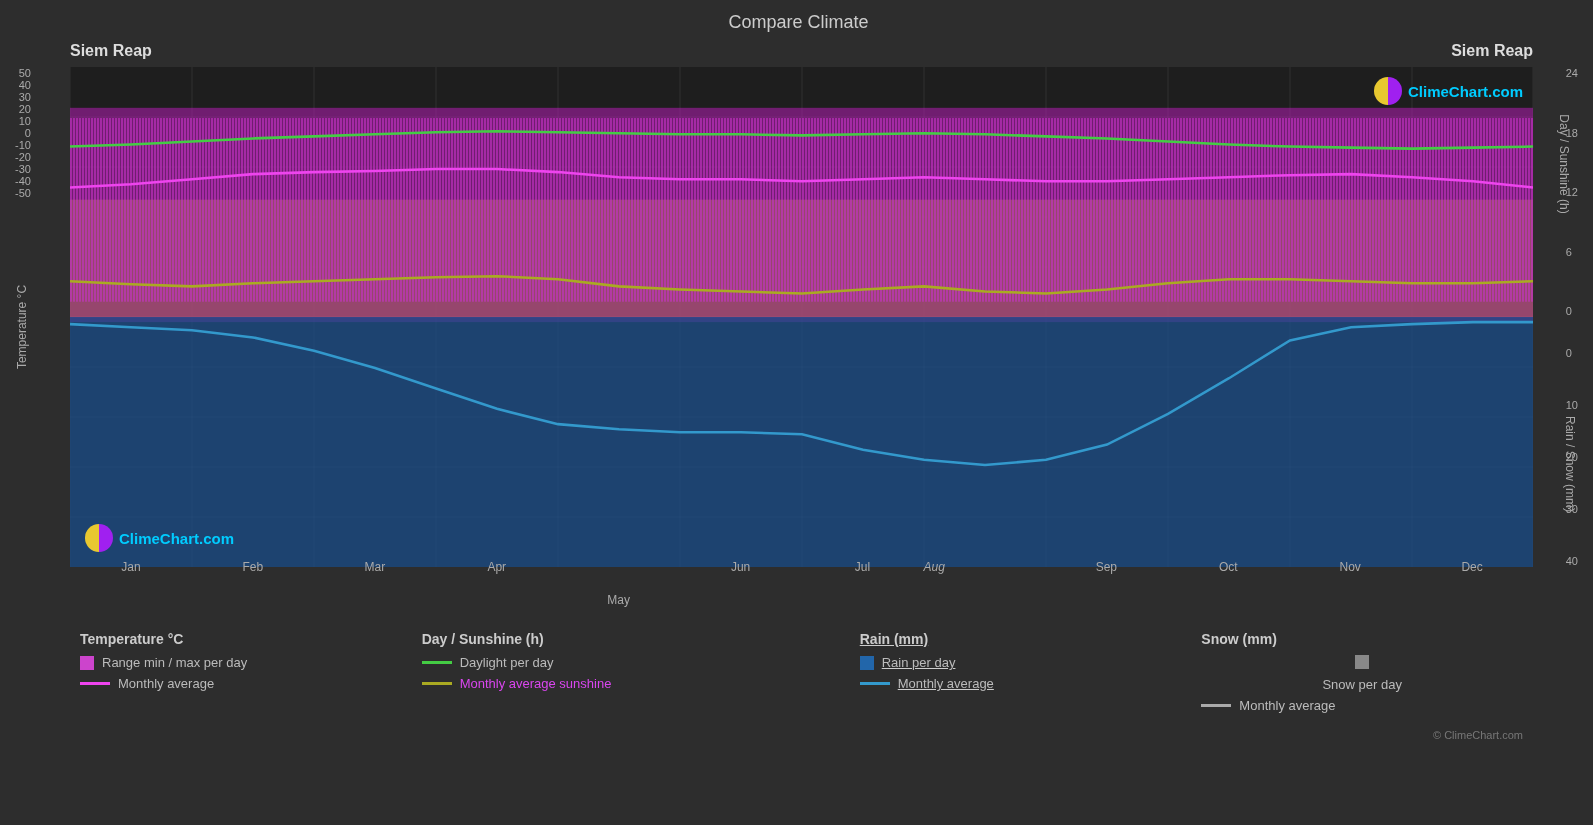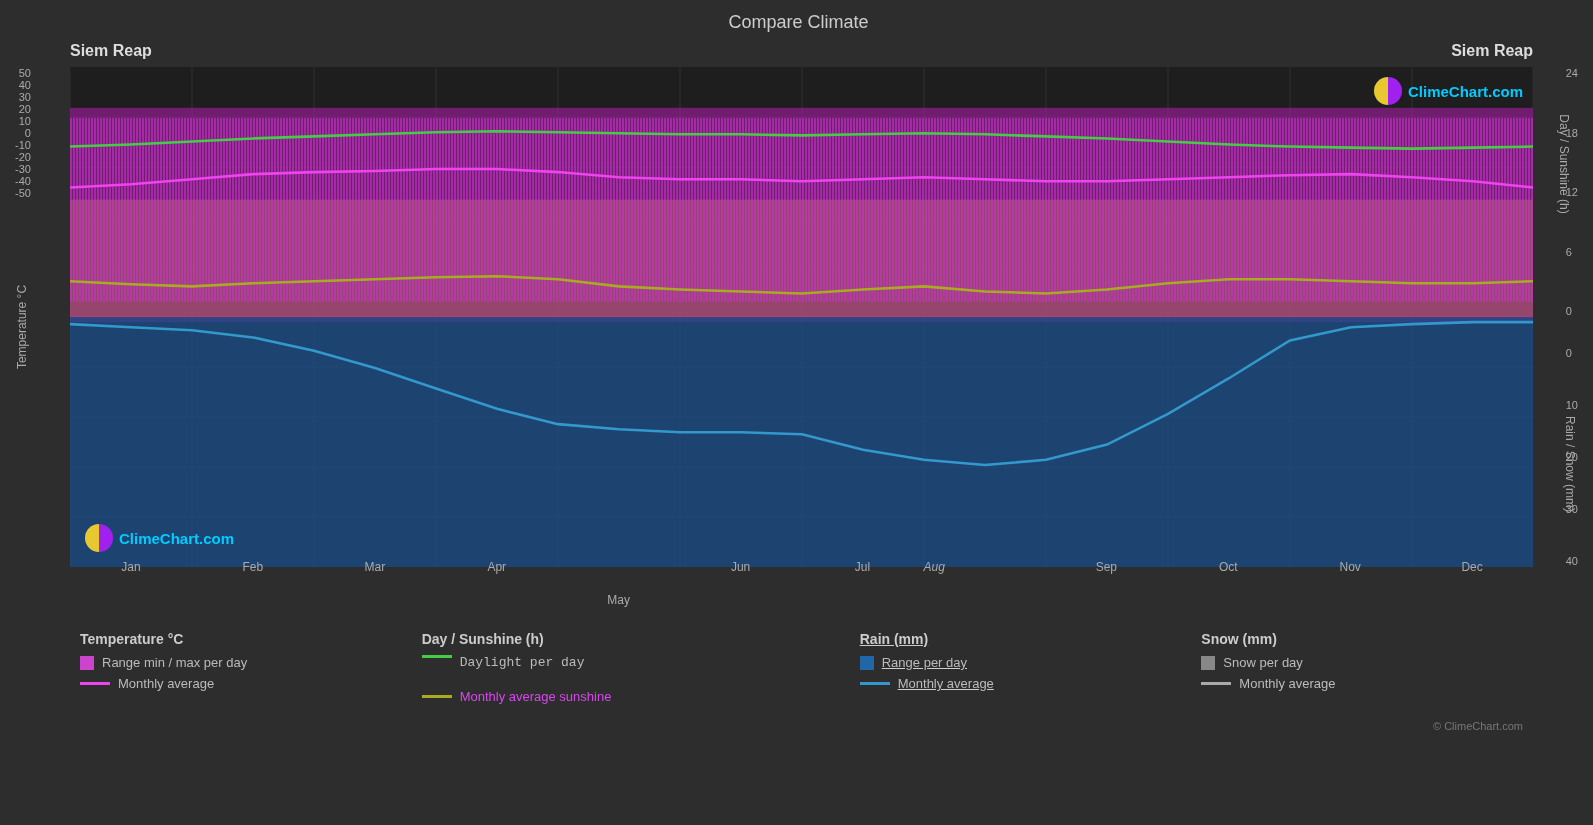--- a/index.html
+++ b/index.html
@@ -289,45 +289,45 @@
       <span style="font-size:13px; color:#bbb;">Range min / max per day</span>
     </div>
     <div style="display:flex; align-items:center; gap:8px; margin-bottom:6px;">
       <div style="width:30px; height:3px; background:#ee44ee; flex-shrink:0;"></div>
       <span style="font-size:13px; color:#bbb;">Monthly average</span>
     </div>
   </div>
 
   <div style="flex:1.3; padding:6px 10px;">
     <div style="font-size:14px; color:#ccc; margin-bottom:8px; font-weight:bold;">Day / Sunshine (h)</div>
-    <div style="display:flex; align-items:flex-start; gap:8px; margin-bottom:19px;font-family:Liberation Mono, monospace;">
+    <div style="display:flex; align-items:center; gap:8px; margin-bottom:6px;">
       <div style="width:30px; height:3px; background:#44cc44; flex-shrink:0;"></div>
       <span style="font-size:13px; color:#bbb;">Daylight per day</span>
     </div>
     <div style="display:flex; align-items:center; gap:8px; margin-bottom:6px;">
       <div style="width:30px; height:3px; background:#aaaa22; flex-shrink:0;"></div>
       <span style="font-size:13px; color:#d946ef;">Monthly average sunshine</span>
     </div>
   </div>
 
   <div style="flex:1; padding:6px 10px;text-decoration:underline;">
     <div style="font-size:14px; color:#ccc; margin-bottom:8px; font-weight:bold;">Rain (mm)</div>
     <div style="display:flex; align-items:center; gap:8px; margin-bottom:6px;">
       <div style="width:14px; height:14px; background:#2266aa; flex-shrink:0;"></div>
-      <span style="font-size:13px; color:#bbb;">Range per day</span>
+      <span style="font-size:13px; color:#bbb;">Rain per day</span>
     </div>
     <div style="display:flex; align-items:center; gap:8px; margin-bottom:6px;">
       <div style="width:30px; height:3px; background:#3399cc; flex-shrink:0;"></div>
       <span style="font-size:13px; color:#bbb;">Monthly average</span>
     </div>
   </div>
 
   <div style="flex:1; padding:6px 10px;">
     <div style="font-size:14px; color:#ccc; margin-bottom:8px; font-weight:bold;">Snow (mm)</div>
-    <div style="display:flex; align-items:center; gap:8px; margin-bottom:6px;">
+    <div style="display:flex; align-items:center; gap:8px; margin-bottom:6px;flex-direction:column;">
       <div style="width:14px; height:14px; background:#888888; flex-shrink:0;"></div>
       <span style="font-size:13px; color:#bbb;">Snow per day</span>
     </div>
     <div style="display:flex; align-items:center; gap:8px; margin-bottom:6px;">
       <div style="width:30px; height:3px; background:#aaaaaa; flex-shrink:0;"></div>
       <span style="font-size:13px; color:#bbb;">Monthly average</span>
     </div>
   </div>
 
 </div>

